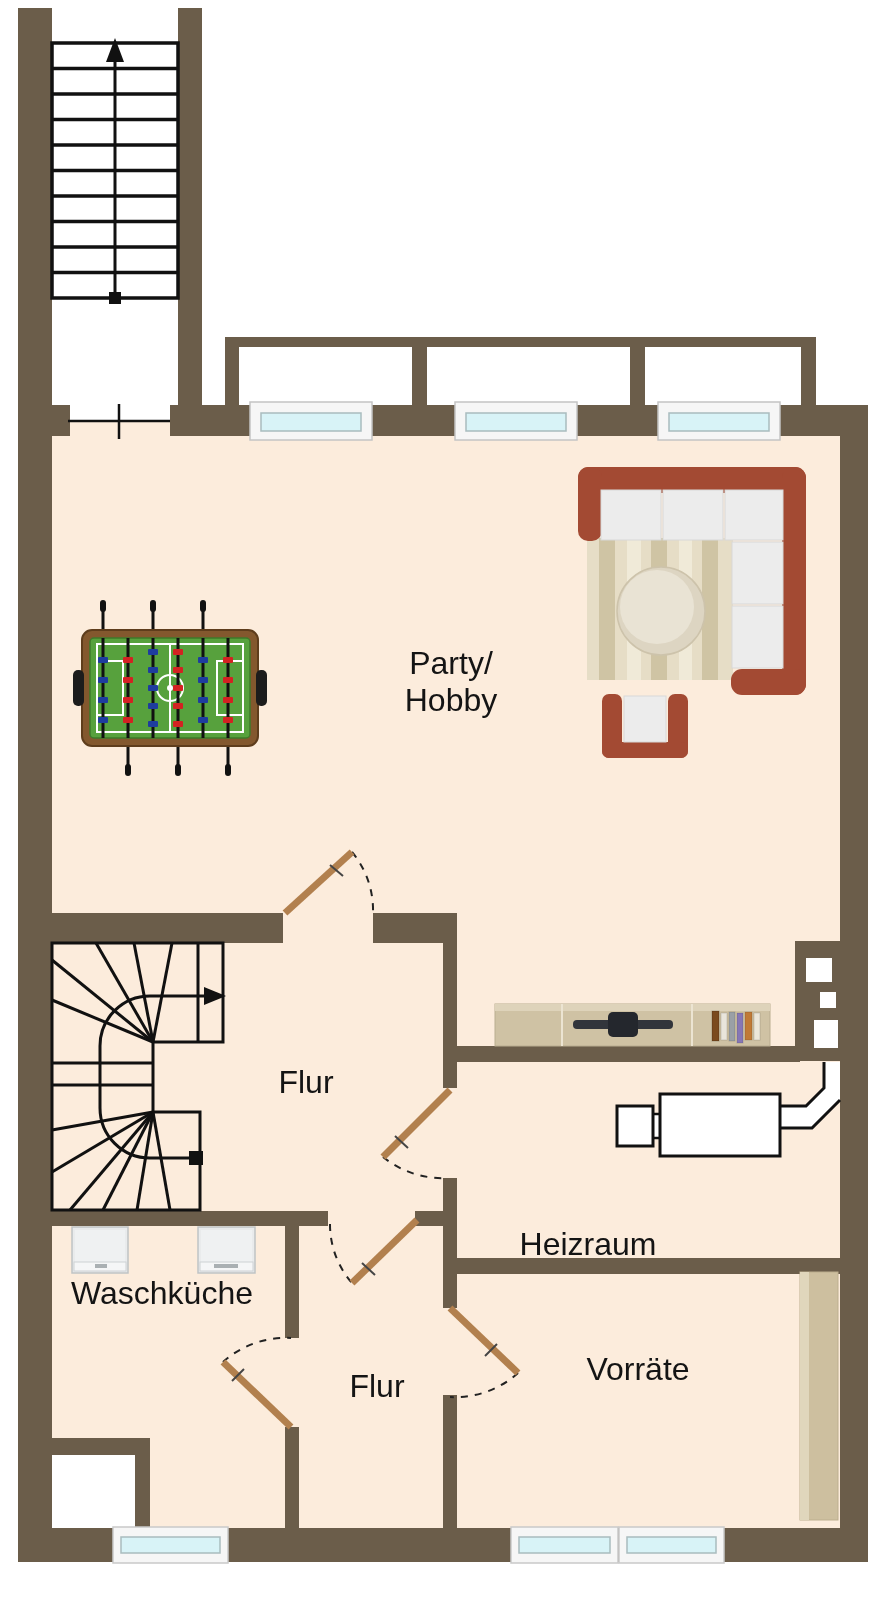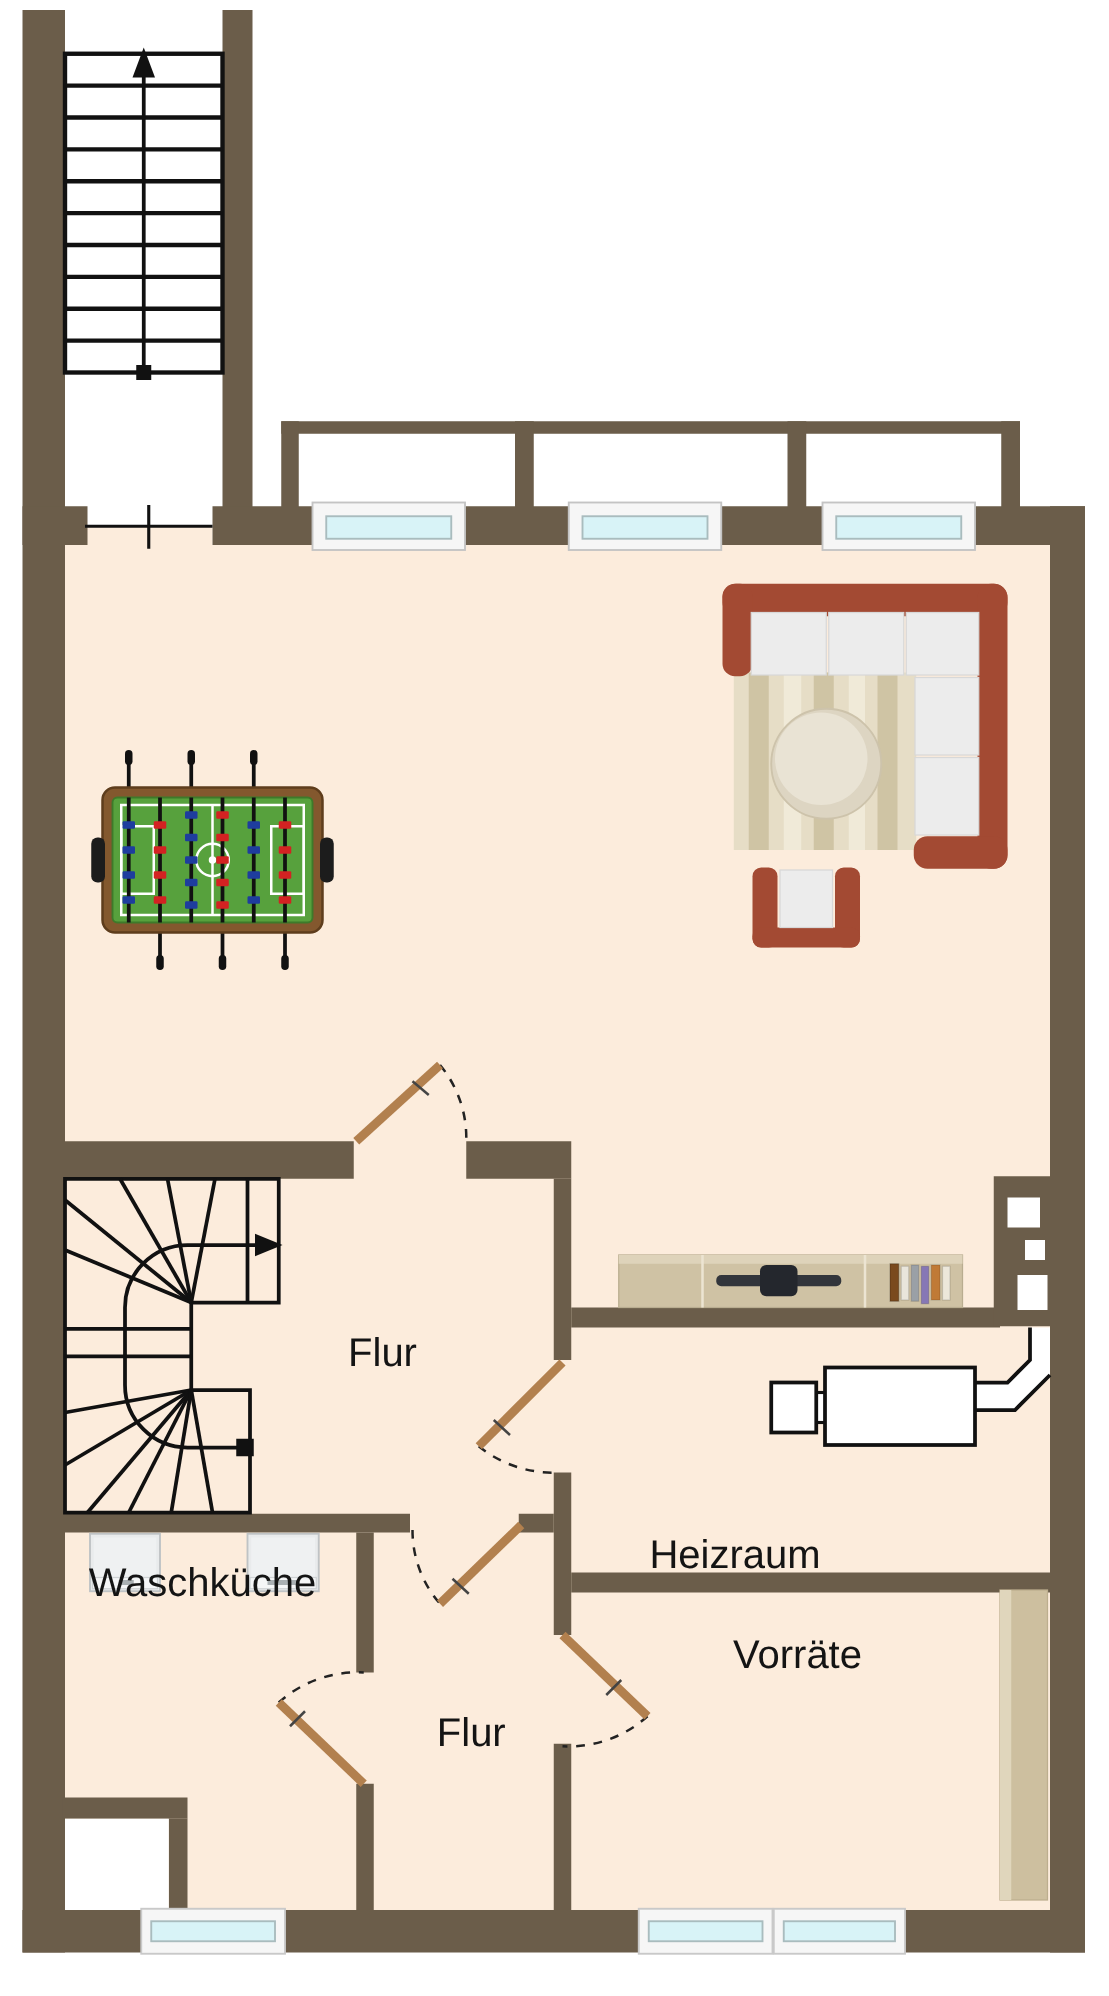--- a/index.html
+++ b/index.html
@@ -313,18 +313,22 @@
     </g>
   </g>
 
   <g>
     <rect x="800" y="1272" width="38" height="248" fill="#cdbf9f" stroke="#bcae8e" stroke-width="1"></rect>
     <rect x="800" y="1272" width="9" height="248" fill="#e0d6bc"></rect>
   </g>
 
 </svg>
 
+  <div class="label" style="left:451px;top:682px;">
+    <div>Party/</div>
+    <div>Hobby</div>
+  </div>
   <div class="label" style="left:306px;top:1082px;">Flur</div>
   <div class="label" style="left:588px;top:1204px;margin-top:40px;">Heizraum</div>
-  <div class="label" style="left:162px;top:1266px;">Waschküche</div>
+  <div class="label" style="left:162px;top:1293px;">Waschküche</div>
   <div class="label" style="left:377px;top:1386px;">Flur</div>
-  <div class="label" style="left:638px;top:1324px;">Vorräte</div>
+  <div class="label" style="left:638px;top:1369px;">Vorräte</div>
 </div>
 
 </body></html>

